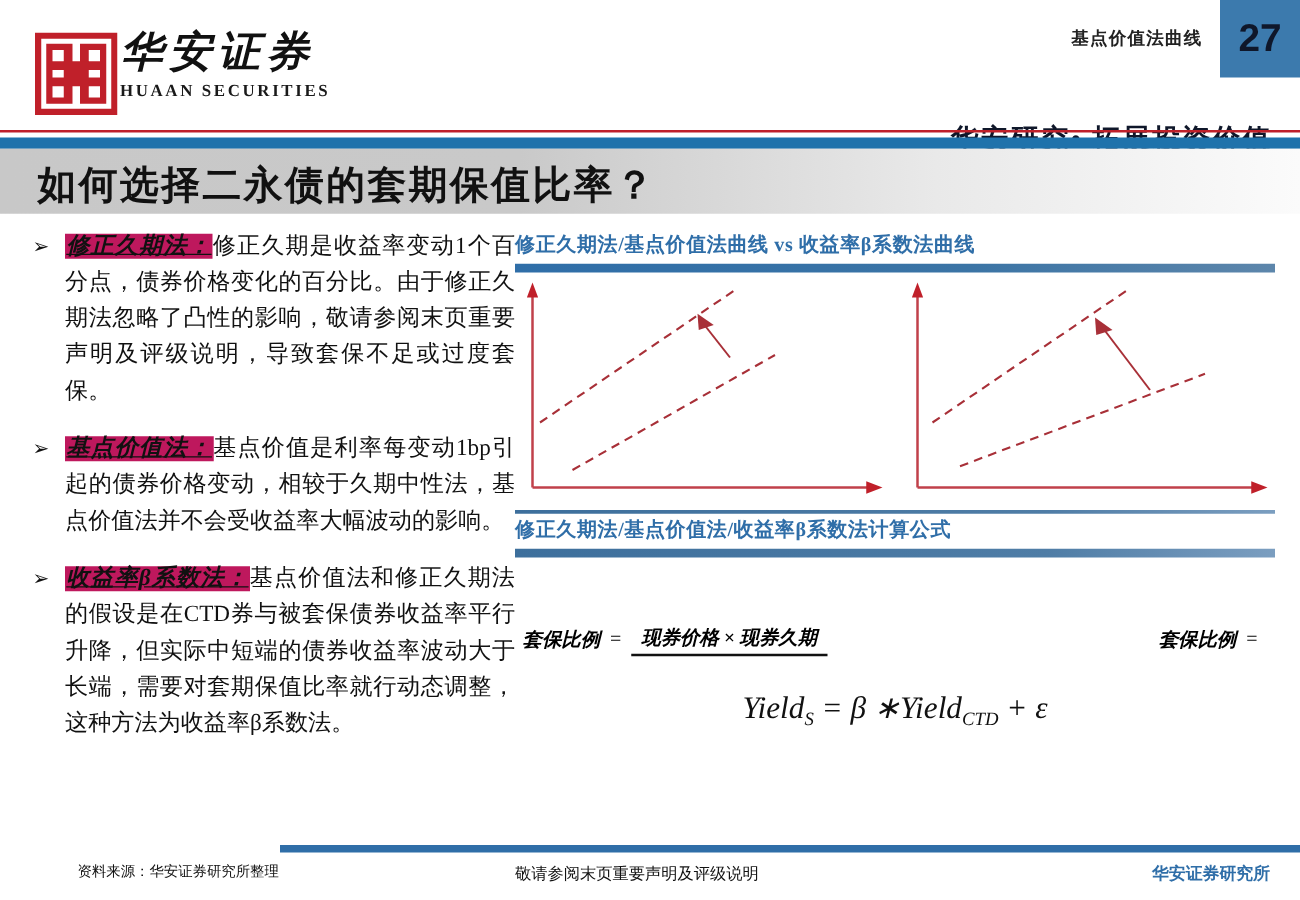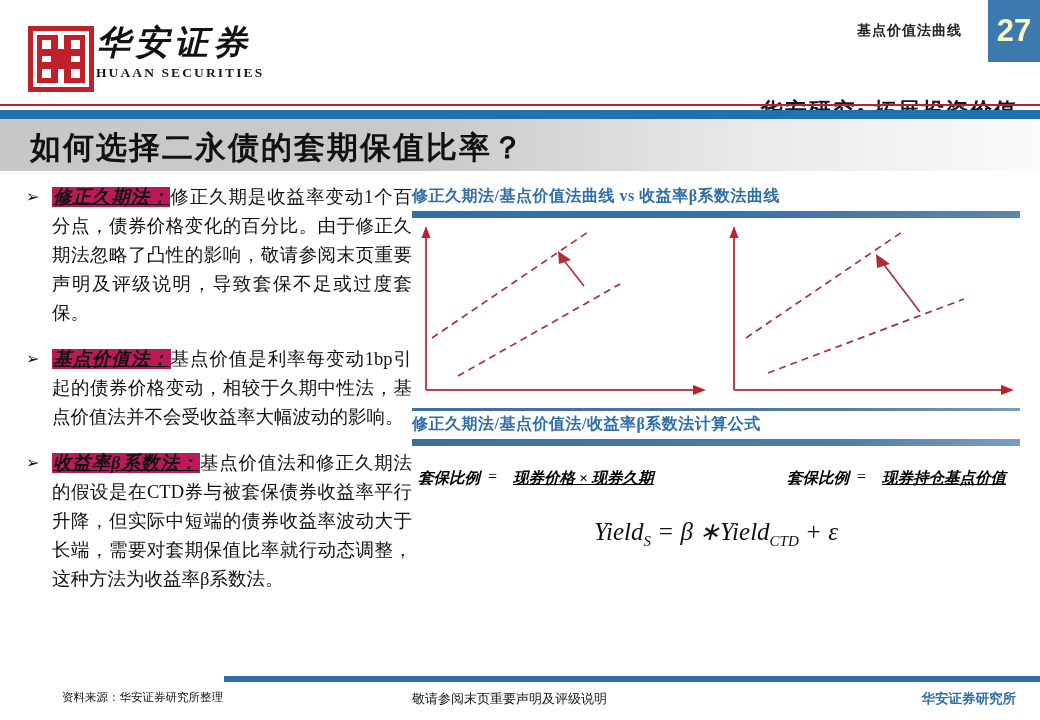--- a/index.html
+++ b/index.html
@@ -12,22 +12,22 @@
 
   
   #header{position:absolute;left:0;top:0;width:1040px;height:112px;background:#fff;}
 
   #logo-block{position:absolute;left:28px;top:26px;display:flex;align-items:flex-start;gap:2px;}
   #logo-mark{width:66px;height:66px;position:relative;}
   #logo-zh{font-family:"Liberation Serif",serif;font-weight:bold;font-size:34px;letter-spacing:5px;color:#111;line-height:1;font-style:italic;}
   #logo-en{font-family:"Liberation Serif",serif;font-size:13.5px;letter-spacing:2.1px;color:#1a1a1a;margin-top:5px;font-weight:bold;}
 
   #page-badge{
-    position:absolute;right:0;top:0;width:52px;height:62px;
-    background:#3c7aad;color:#fef9c3;
+    position:absolute;right:0;top:0;width:64px;height:62px;
+    background:#3c7aad;color:#0f172a;
     font-family:"Liberation Sans",sans-serif;font-weight:bold;font-size:31px;
     display:flex;align-items:center;justify-content:center;
   }
   #report-kind{
     position:absolute;right:78px;top:22px;
     font-size:14px;color:#222;letter-spacing:1px;font-weight:bold;
   }
   #tagline{
     position:absolute;right:22px;top:68px;
     font-size:22px;color:#0f172a;font-weight:bold;letter-spacing:2px;
@@ -75,24 +75,24 @@
     padding:3px 0 4px 0;
   }
   .panel-rule{height:7px;background:linear-gradient(to right,#2f6ea8 0%,#3b74a5 60%,#5d86ab 100%);}
   .panel-rule.bottom{background:linear-gradient(to right,#3d6f9c 0%,#4f7da6 70%,#7b9ec0 100%);}
 
   #charts{display:flex;height:190px;}
   .chart{flex:1;position:relative;}
   .chart svg{position:absolute;left:0;top:0;}
 
   #formula-row{display:flex;align-items:center;justify-content:space-between;margin-top:22px;padding:0 6px;}
-  .frac-eq{display:flex;gap:8px;font-family:"Liberation Serif",serif;}
+  .frac-eq{display:flex;align-items:center;gap:8px;font-family:"Liberation Serif",serif;margin-top:32px;}
   .eq-lhs{font-size:15.5px;font-style:italic;font-weight:bold;white-space:nowrap;}
   .eq-sign{font-size:16px;}
-  .frac{display:inline-flex;flex-direction:row;align-items:center;text-decoration:underline;}
+  .frac{display:inline-flex;flex-direction:column;align-items:center;}
   .frac .num{font-size:15.5px;font-style:italic;font-weight:bold;padding:0 8px 2px 8px;white-space:nowrap;}
   .frac .bar{height:1.6px;background:#111;width:100%;}
   .frac .den{font-size:15.5px;font-style:italic;font-weight:bold;padding:2px 8px 0 8px;white-space:nowrap;}
 
   #beta-eq{
     text-align:center;margin-top:26px;
     font-size:25px;font-style:italic;
     font-family:"Liberation Serif",serif;color:#111;
   }
   #beta-eq sub{font-size:15px;font-style:italic;}
@@ -218,21 +218,20 @@
       <span class="frac">
         <span class="num">现券价格 × 现券久期</span>
         <span class="bar"></span>
       </span>
     </div>
 
     <div class="frac-eq">
       <span class="eq-lhs">套保比例</span>
       <span class="eq-sign">=</span>
       <span class="frac">
-        <span class="num">现券持仓基点价值</span>
         <span class="bar"></span>
       </span>
     </div>
 
   </div>
 
   <div id="beta-eq">
     <span>Yield</span><sub>S</sub>
     <span>=</span>
     <span>β</span>

